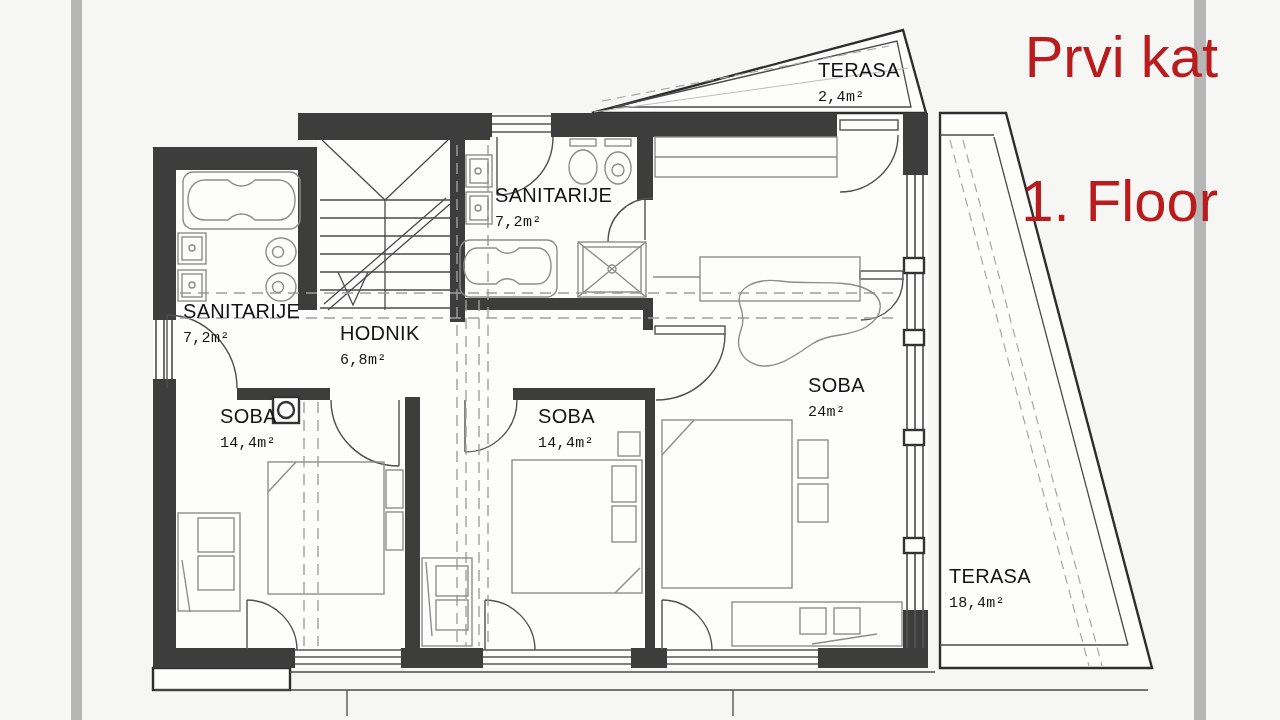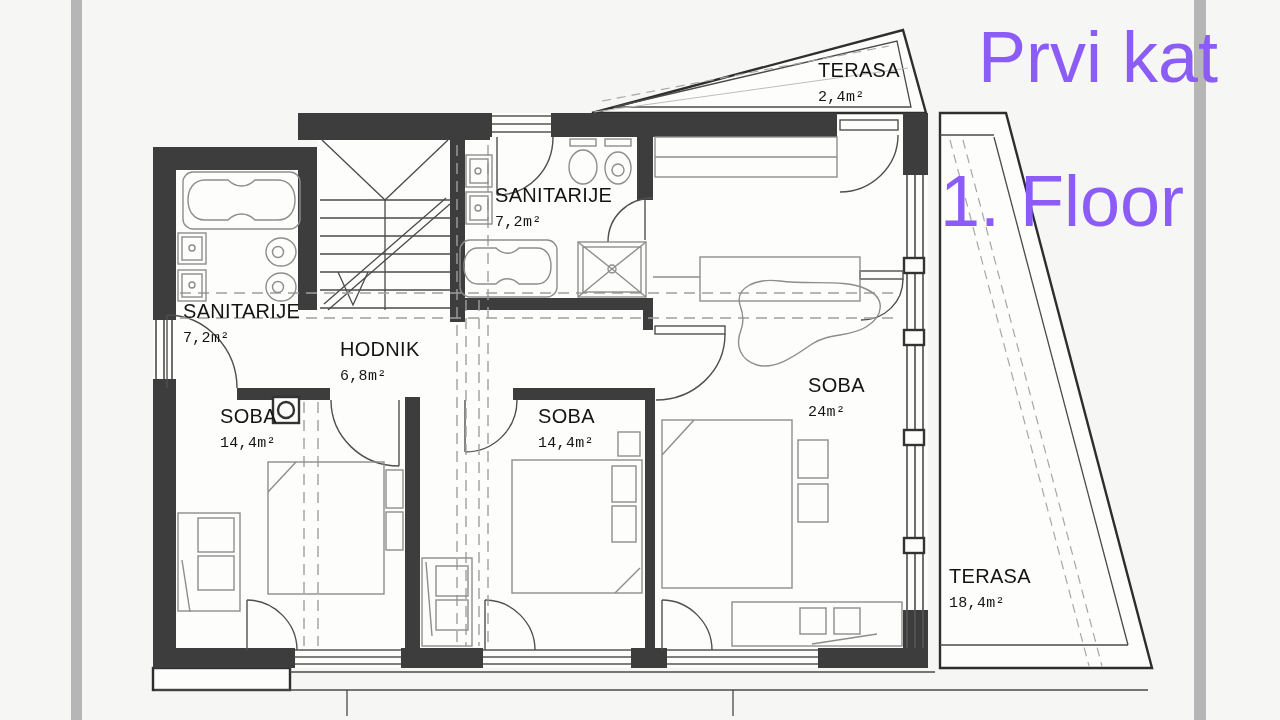--- a/index.html
+++ b/index.html
@@ -9,24 +9,24 @@
   html,body{margin:0;padding:0;}
   body{background:#e9e9e7;font-family:"Liberation Sans", sans-serif;}
   .stage{position:relative;width:1280px;height:720px;background:var(--bg);overflow:hidden;padding-left:8px;}
   .bar{position:absolute;top:0;bottom:0;width:11px;background:var(--bar);z-index:1;}
   .bar.left{left:71px;}
   .bar.right{left:1194px;width:12px;}
   svg.plan{position:absolute;left:0;top:0;z-index:2;}
   .lbl{position:absolute;z-index:3;display:flex;flex-direction:column;color:var(--txt);
        font-size:20px;line-height:27px;letter-spacing:0.3px;white-space:nowrap;}
   .lbl .ra{font-size:15px;font-family:Liberation Mono, monospace;}
-  .title{position:absolute;z-index:3;color:#8b5cf6;font-size:72px;line-height:62px;
+  .title{position:absolute;z-index:3;color:#b91c1c;font-size:58px;line-height:62px;
          text-align:right;white-space:nowrap;}
   .t1{left:950px;top:26px;width:268px;}
-  .t2{left:927px;top:170px;width:270px;text-align:center;}
+  .t2{left:948px;top:170px;width:270px;}
 
   
   .wall{fill:var(--wall);stroke:none;}
   .paper{fill:var(--paper);stroke:none;}
   .thin{stroke:var(--line);stroke-width:1.3;fill:none;}
   .thick{stroke:#2e2e2e;stroke-width:2.4;fill:none;}
   .mid{stroke:#555;stroke-width:1.7;fill:none;}
   .furn{stroke:var(--furn);stroke-width:1.4;fill:none;}
   .door{stroke:#4f4f4f;stroke-width:1.4;fill:none;}
   .dash{stroke:var(--dashc);stroke-width:1.4;fill:none;stroke-dasharray:11 7;}
@@ -292,21 +292,21 @@
     <span class="ra">2,4m²</span>
   </div>
   <div class="lbl" style="left:495px;top:182px;">
     <span class="rn">SANITARIJE</span>
     <span class="ra">7,2m²</span>
   </div>
   <div class="lbl" style="left:183px;top:298px;">
     <span class="rn">SANITARIJE</span>
     <span class="ra">7,2m²</span>
   </div>
-  <div class="lbl" style="left:340px;top:320px;margin-top:16px;">
+  <div class="lbl" style="left:340px;top:320px;">
     <span class="rn">HODNIK</span>
     <span class="ra">6,8m²</span>
   </div>
   <div class="lbl" style="left:220px;top:403px;">
     <span class="rn">SOBA</span>
     <span class="ra">14,4m²</span>
   </div>
   <div class="lbl" style="left:538px;top:403px;">
     <span class="rn">SOBA</span>
     <span class="ra">14,4m²</span>

